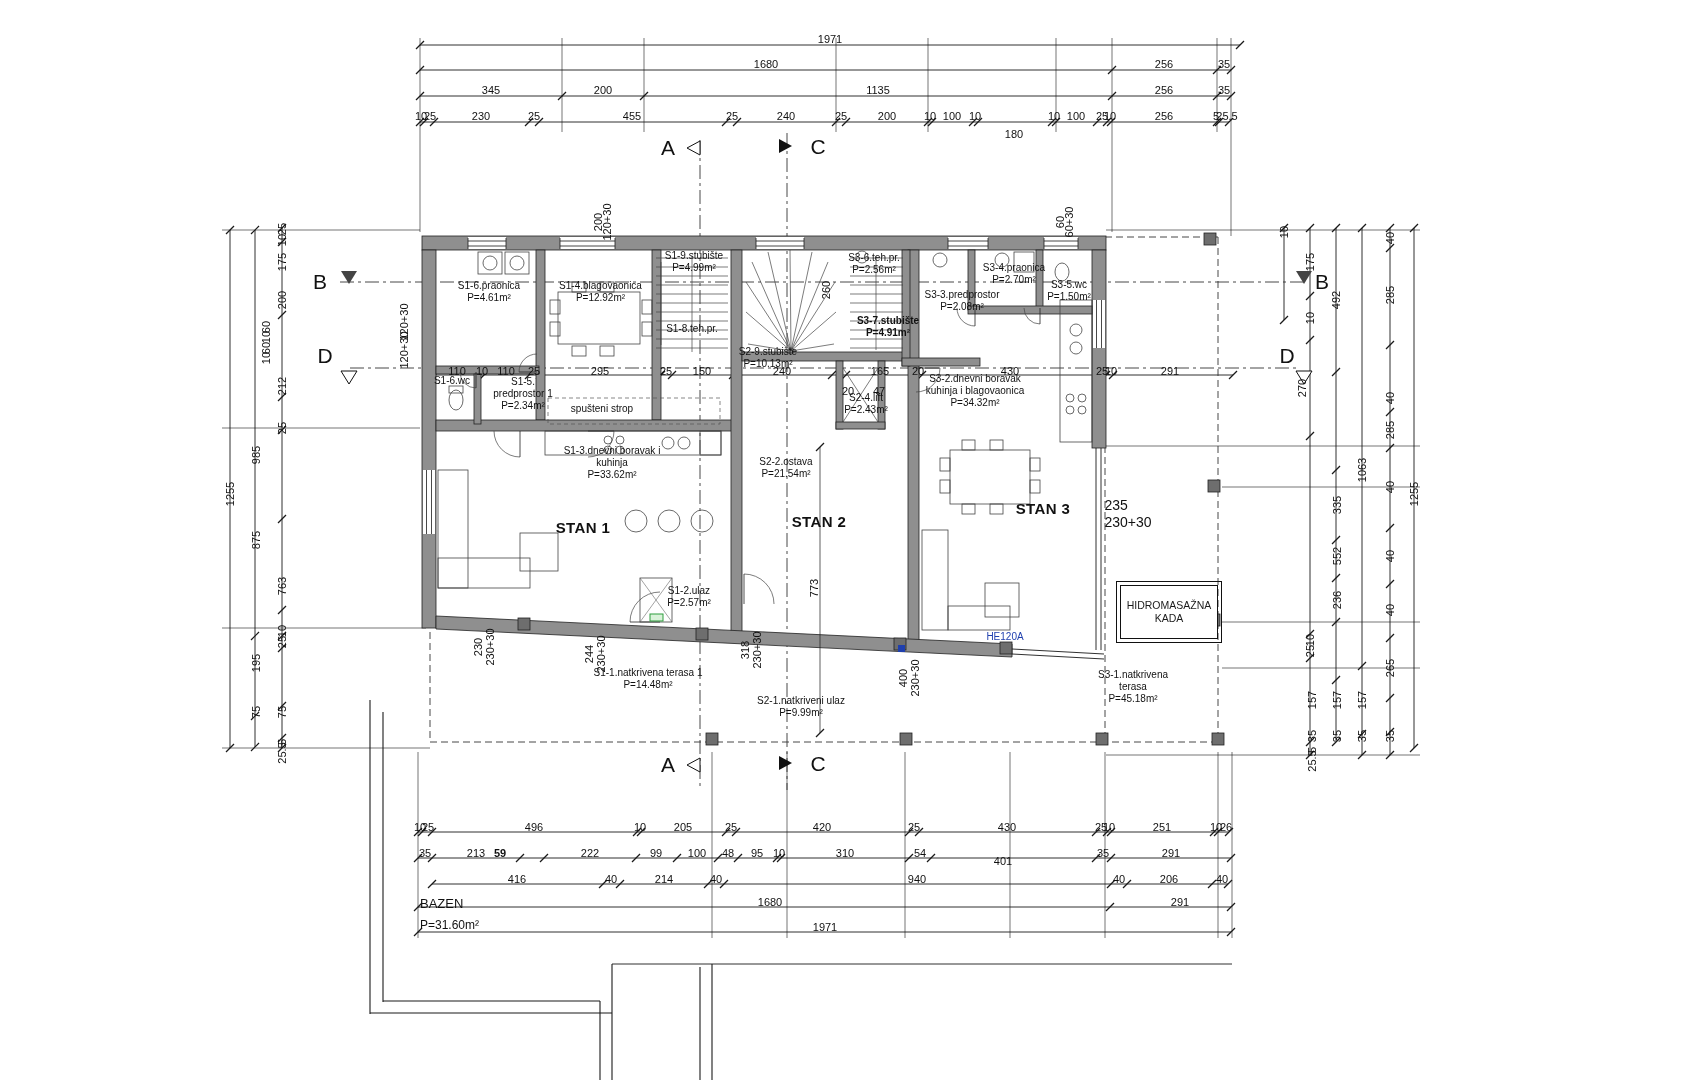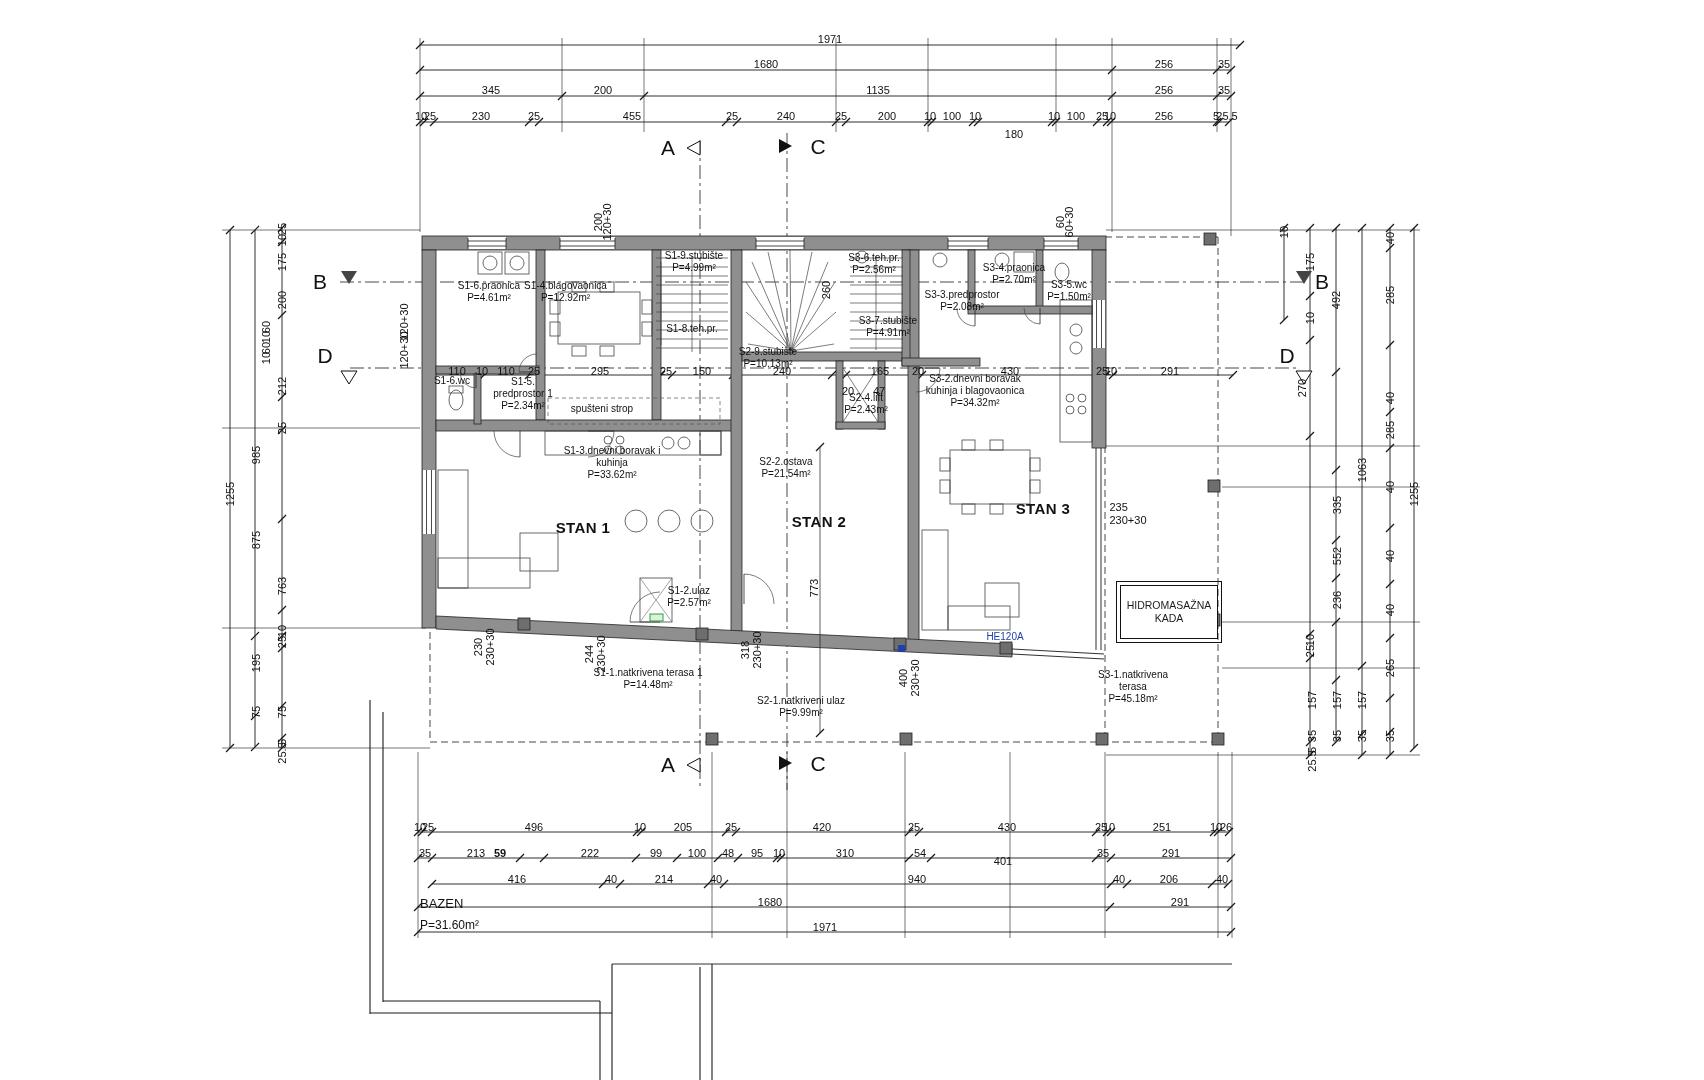--- a/index.html
+++ b/index.html
@@ -5,21 +5,21 @@
   html,body{margin:0;padding:0;background:#fff;}
   #canvas{position:relative;width:1704px;height:1080px;background:#ffffff;
           font-family:"Liberation Sans",sans-serif;color:#1a1a1a;overflow:hidden;}
   #plan-svg{position:absolute;left:0;top:0;}
   #labels{position:absolute;left:0;top:0;width:100%;height:100%;}
   .dim{position:absolute;font-size:11px;line-height:1;white-space:nowrap;
        transform:translate(-50%,-50%);color:#111;}
   .dim.r{transform:translate(-50%,-50%) rotate(-90deg);}
   .room{position:absolute;font-size:10px;line-height:1.2;text-align:center;
         white-space:nowrap;transform:translate(-50%,-50%);color:#111;}
-  .room.tiny{font-size:11px;text-align:left;}
+  .room.tiny{font-size:14px;text-align:left;}
   .sec{position:absolute;font-size:21px;transform:translate(-50%,-50%);color:#111;}
   .unit{position:absolute;font-size:15px;font-weight:bold;letter-spacing:.4px;
         transform:translate(-50%,-50%);color:#111;}
   .pool-name{position:absolute;font-size:13px;color:#111;}
   .pool-area{position:absolute;font-size:12px;color:#111;}
   .hydro{position:absolute;left:1120px;top:585px;width:96px;height:52px;
          border:1.5px solid #111;outline:1px solid #111;outline-offset:3px;
          display:flex;flex-direction:column;align-items:center;justify-content:center;
          font-size:10.5px;line-height:1.25;text-align:center;background:#fff;}
   .he{position:absolute;font-size:10px;color:#1f3fae;transform:translate(-50%,-50%);}
@@ -608,21 +608,21 @@
       <span class="dim r" style="left: 1390px; top: 487px;">40</span>
       <span class="dim r" style="left: 1390px; top: 556px;">40</span>
       <span class="dim r" style="left: 1390px; top: 610px;">40</span>
       <span class="dim r" style="left: 1390px; top: 668px;">265</span>
       <span class="dim r" style="left: 1390px; top: 736px;">35</span>
       <span class="dim r" style="left: 1414px; top: 494px;">1255</span>
       <div class="room" style="left: 489px; top: 292px;">
         <div>S1-6.praonica</div>
         <div>P=4.61m²</div>
       </div>
-      <div class="room" style="left: 561px; top: 292px; padding-left: 9px;">
+      <div class="room" style="left: 596px; top: 292px; padding-left: 9px;">
         <div>S1-4.blagovaonica</div>
         <div>P=12.92m²</div>
       </div>
       <div class="room" style="left: 694px; top: 262px;">
         <div>S1-9.stubište</div>
         <div>P=4.99m²</div>
       </div>
       <div class="room" style="left: 692px; top: 329px;">
         <div>S1-8.teh.pr.</div>
       </div>
@@ -675,21 +675,21 @@
         <div>P=2.70m²</div>
       </div>
       <div class="room" style="left: 1069px; top: 291px;">
         <div>S3-5.wc</div>
         <div>P=1.50m²</div>
       </div>
       <div class="room" style="left: 962px; top: 301px;">
         <div>S3-3.predprostor</div>
         <div>P=2.08m²</div>
       </div>
-      <div class="room" style="left: 888px; top: 327px;">
+      <div class="room" style="left: 888px; top: 327px; font-weight: bold;">
         <div>S3-7.stubište</div>
         <div>P=4.91m²</div>
       </div>
       <div class="room" style="left: 975px; top: 391px;">
         <div>S3-2.dnevni boravak</div>
         <div>kuhinja i blagovaonica</div>
         <div>P=34.32m²</div>
       </div>
       <div class="room" style="left: 1133px; top: 687px;">
         <div>S3-1.natkrivena</div>

